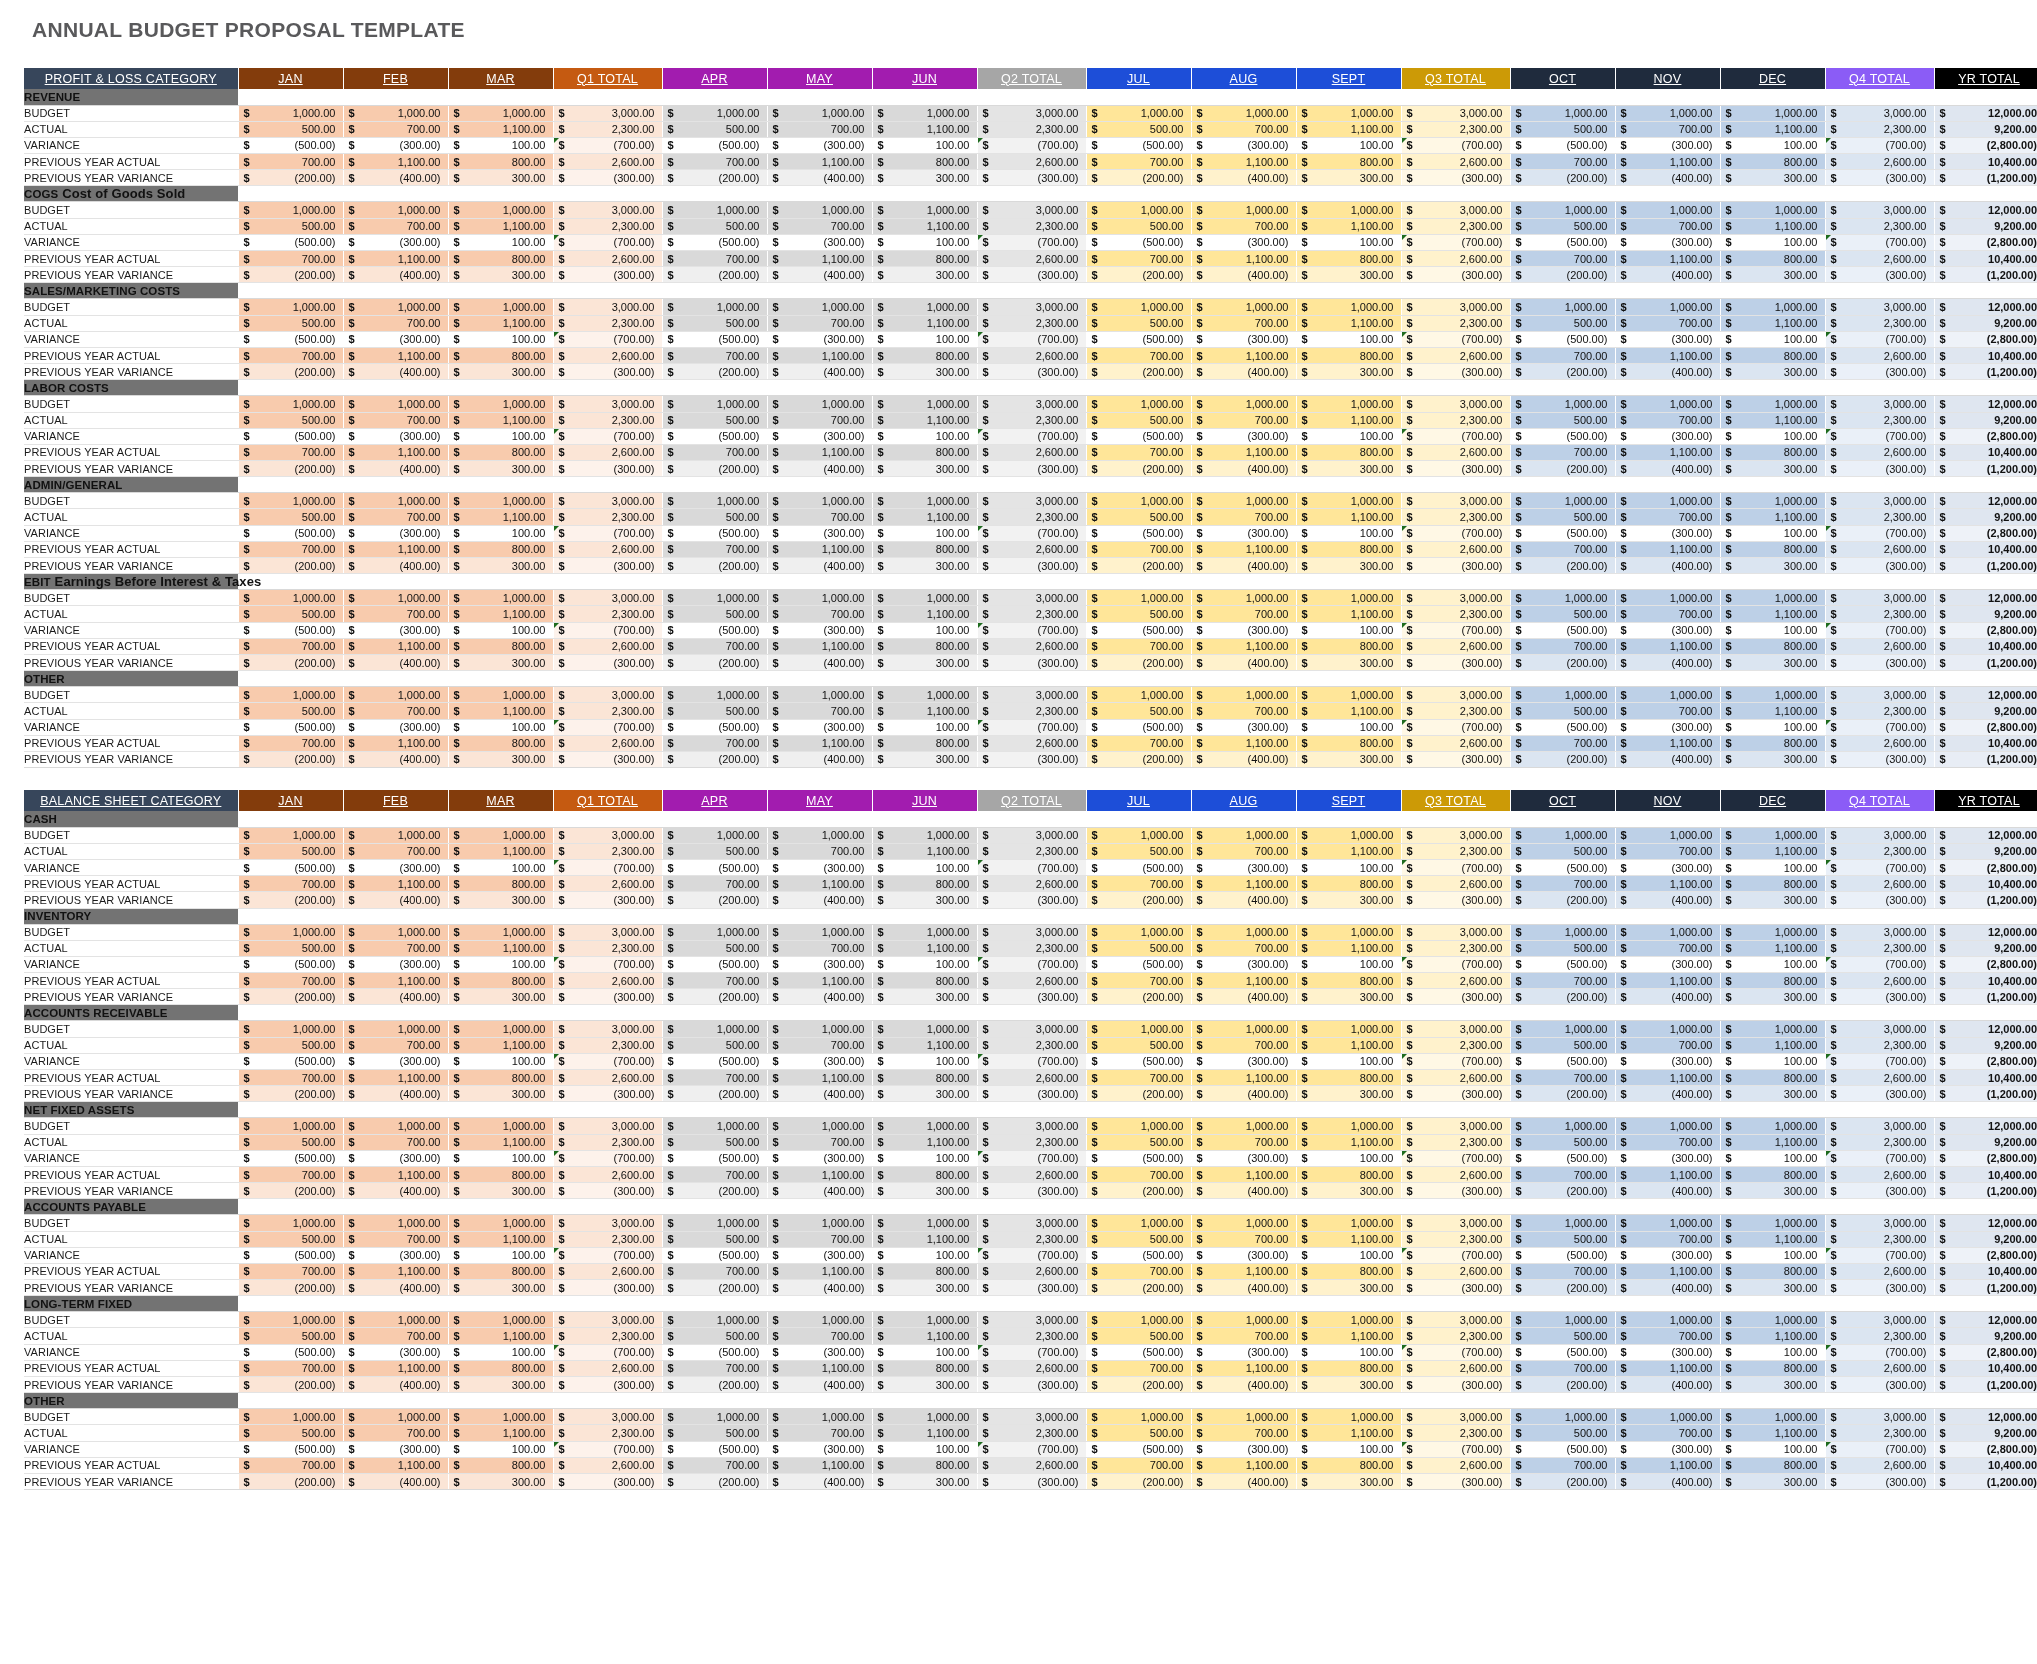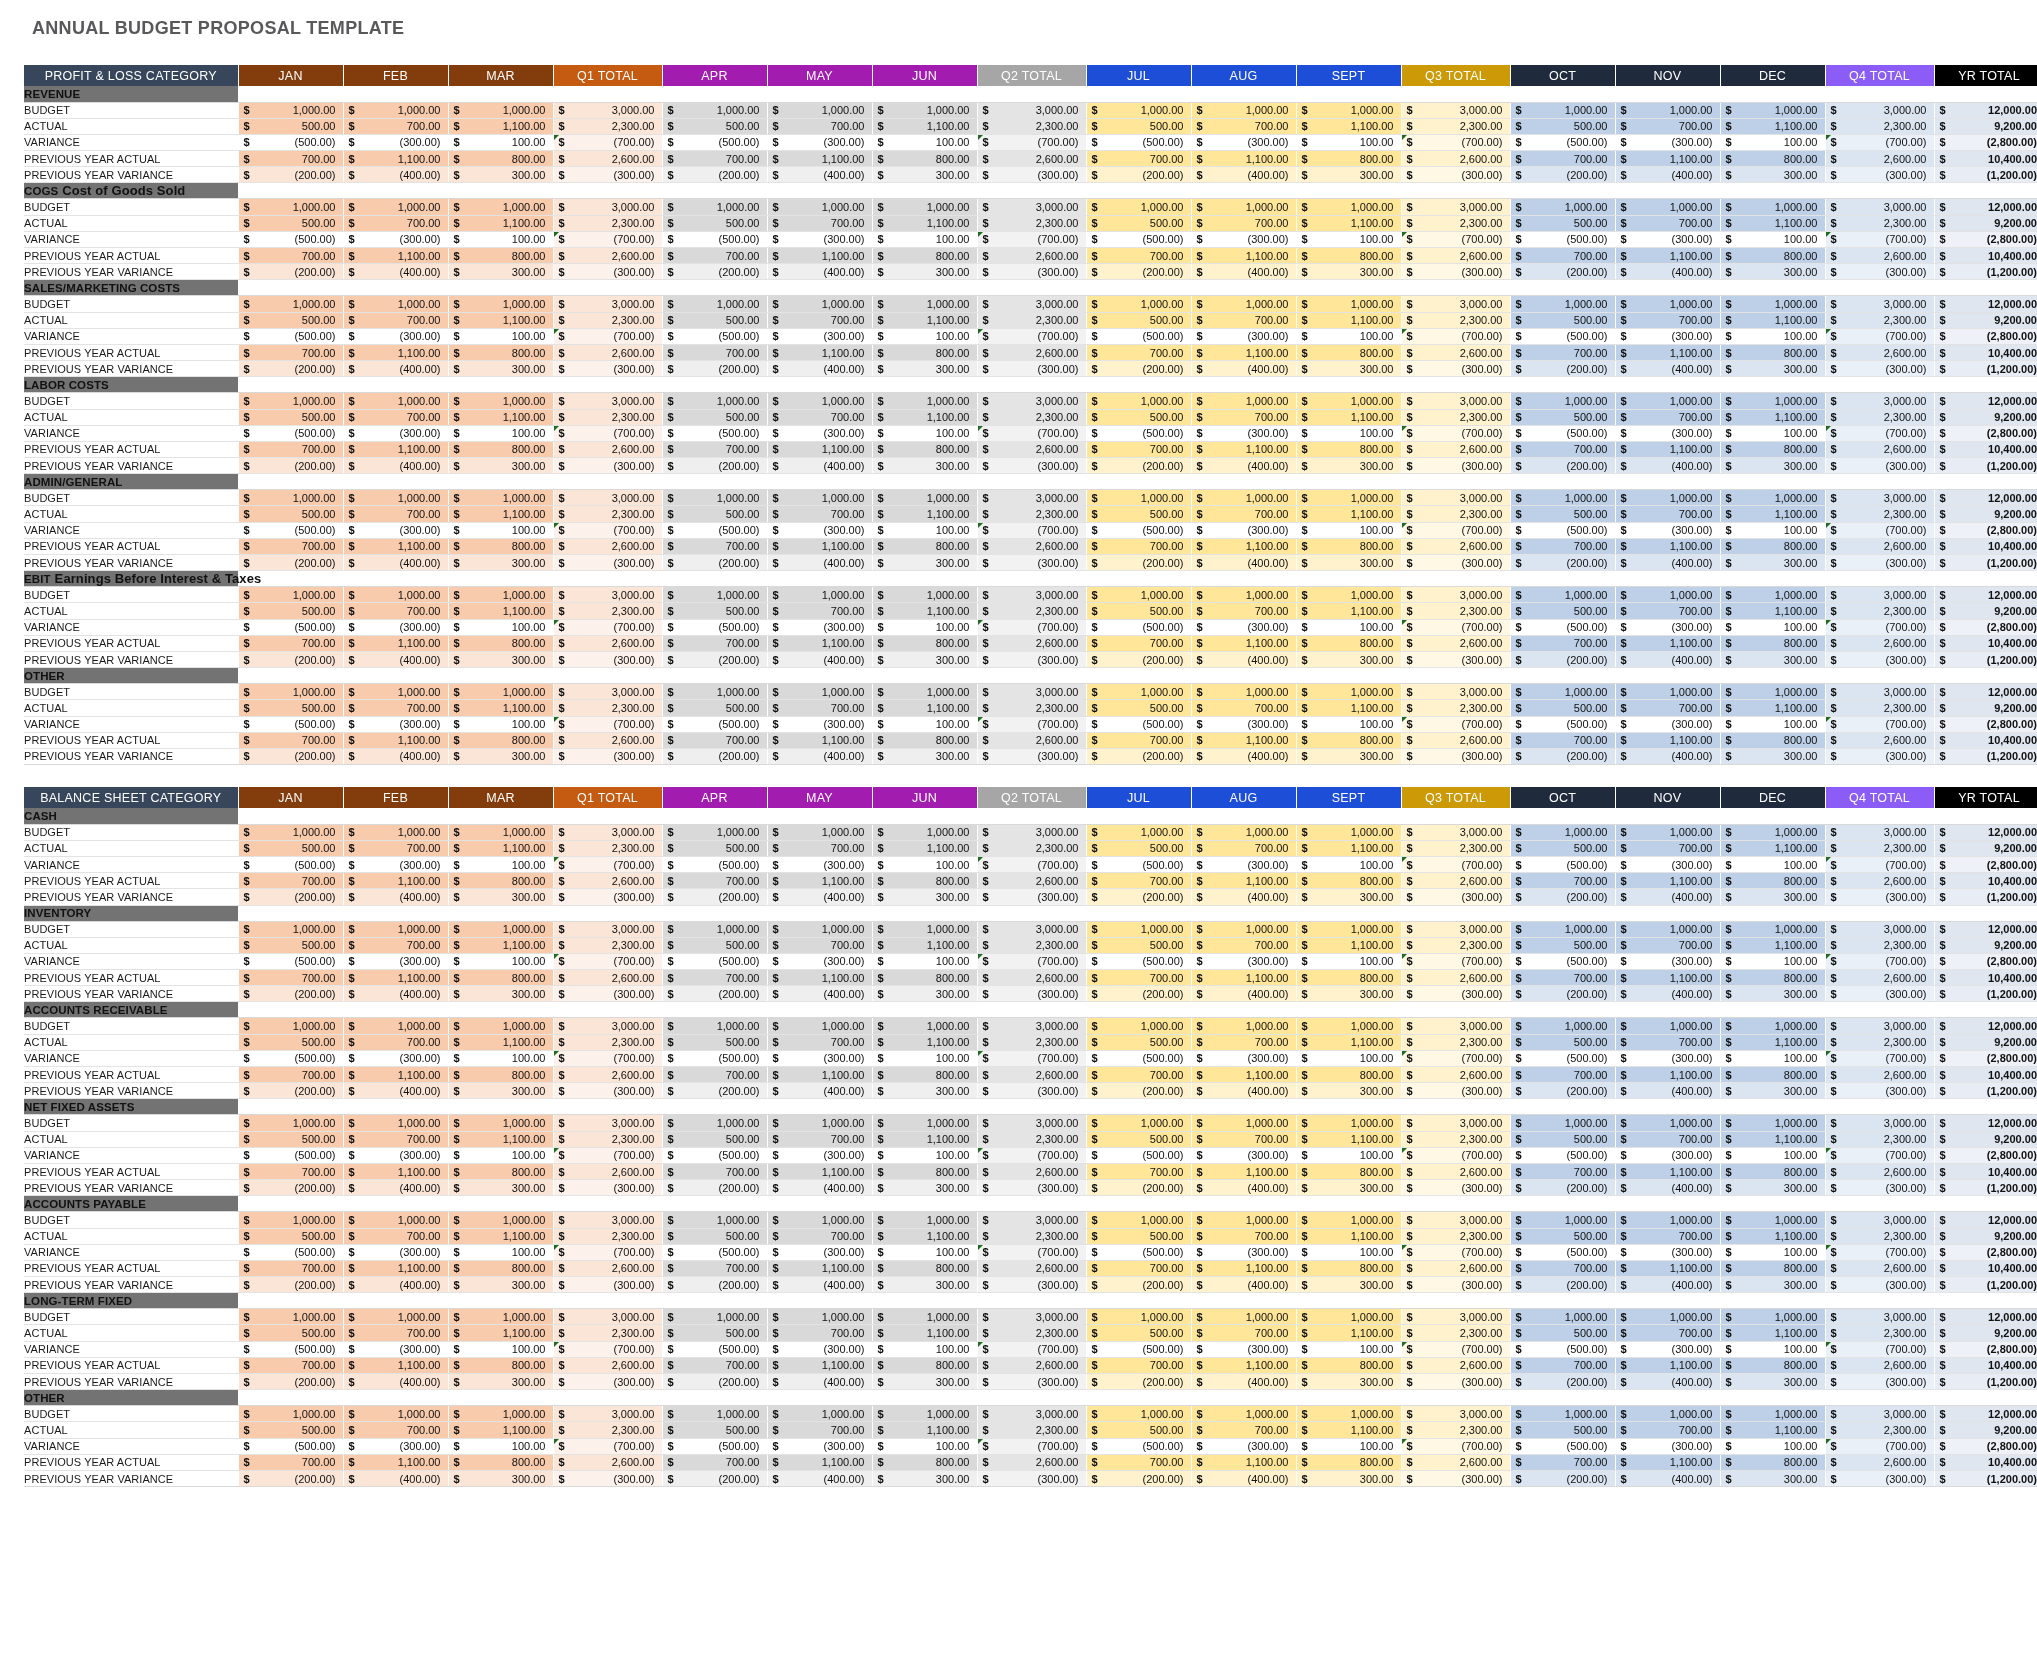--- a/index.html
+++ b/index.html
@@ -11,21 +11,21 @@
   body {
     width: 2037px;
     font-family: "Liberation Sans", sans-serif;
     color: #1a1a1a;
     -webkit-font-smoothing: antialiased;
   }
 
   .page { padding: 14px 24px 26px 24px; }
 
   .doc-title {
-    font-size: 18px;
+    font-size: 21px;
     font-weight: bold;
     letter-spacing: 0.3px;
     color: #59595b;
     margin: 4px 0 26px 8px;
     font-family: "Liberation Sans", sans-serif;
   }
 
   table.budget {
     border-collapse: collapse;
     table-layout: fixed;
@@ -44,20 +44,21 @@
   tr.hdr th {
     height: 21px;
     font-size: 12.5px;
     font-weight: normal;
     color: #ffffff;
     text-align: center;
     vertical-align: middle;
     letter-spacing: 0.25px;
     border-right: 1.5px solid #ffffff;
     white-space: nowrap;
+    text-decoration: underline;
   }
   th.h-cat   { background: #37465b; text-align: left; padding-left: 11px; font-size: 12.5px; }
   th.h-q1    { background: #833c0c; }
   th.h-q1t   { background: #c55a11; }
   th.h-q2    { background: #a21caf; }
   th.h-q2t   { background: #a6a6a6; }
   th.h-q3    { background: #1d4ed8; }
   th.h-q3t   { background: #cc9a06; }
   th.h-q4    { background: #1f2b3d; }
   th.h-q4t   { background: #8b5cf6; }

